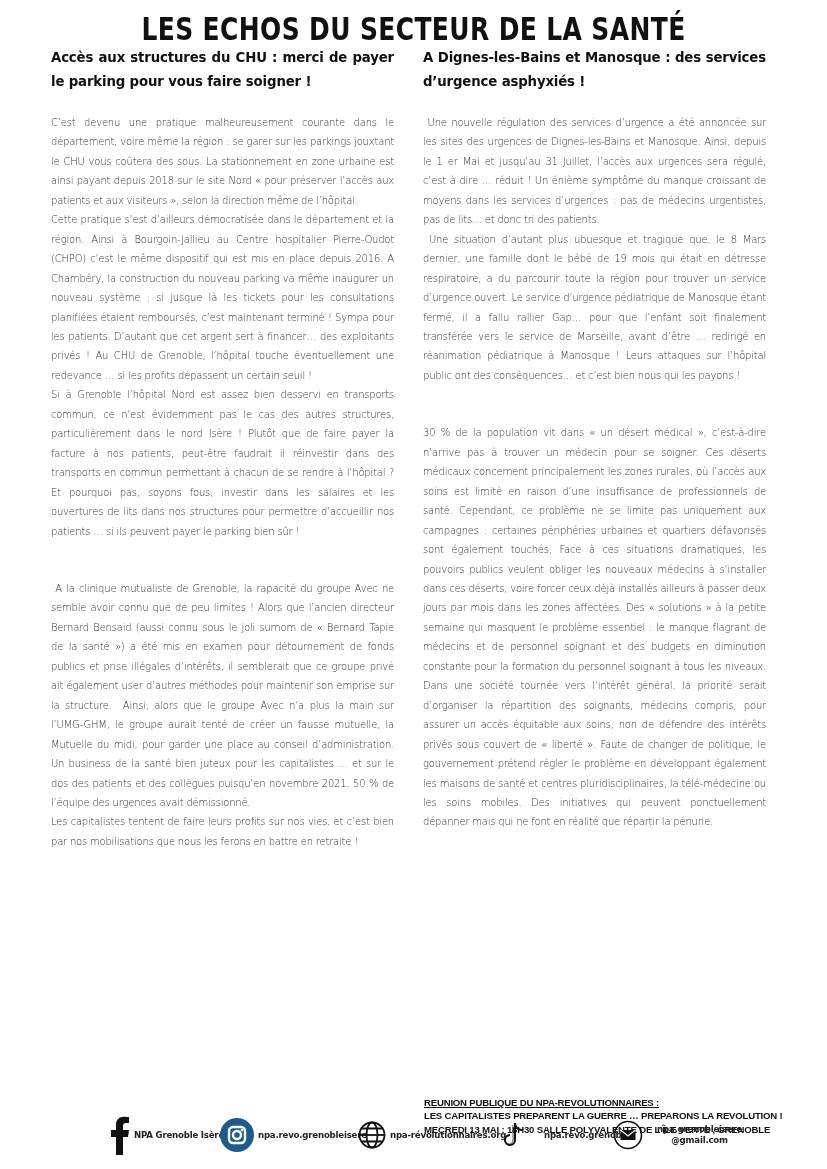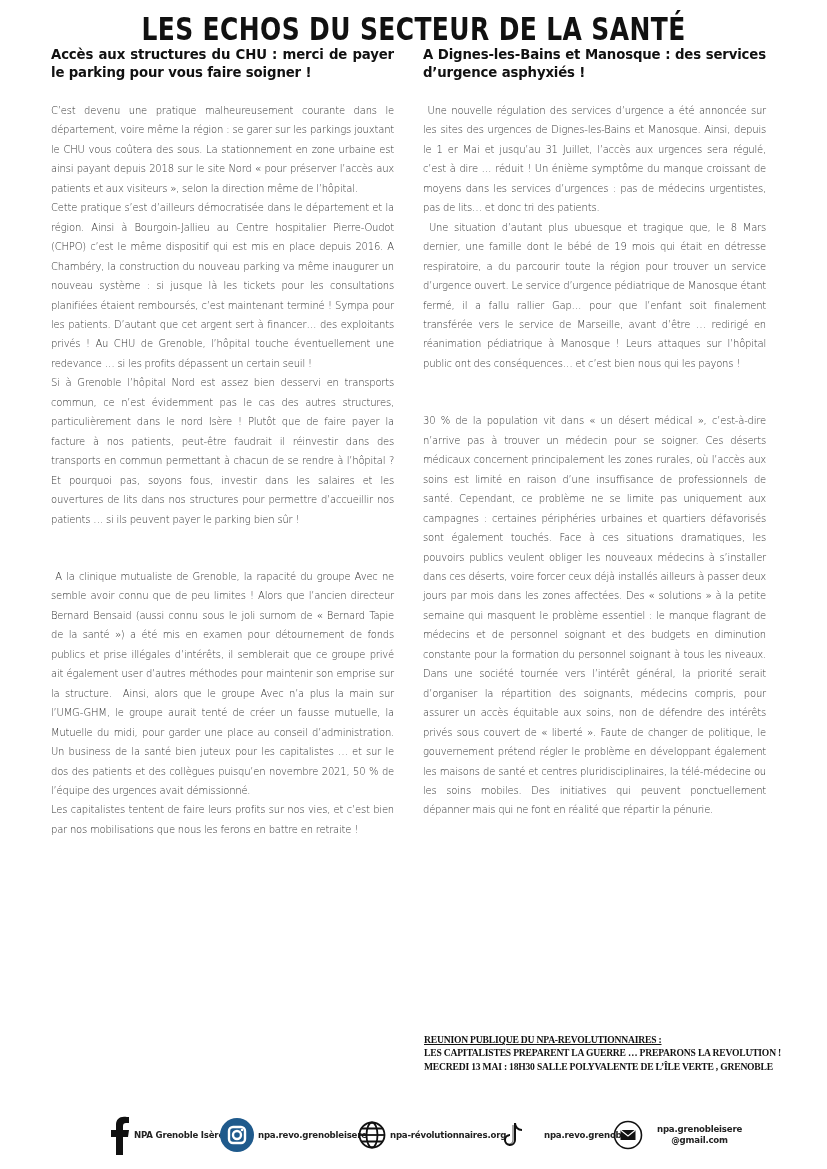--- a/index.html
+++ b/index.html
@@ -13,32 +13,32 @@
     transform: scaleX(0.78); transform-origin: center top; line-height: 36px;
     white-space: nowrap;
   }
 
   .col { position: absolute; top: 46px; width: 343px; }
   .col.left { left: 51px; }
   .col.right { left: 423px; }
 
   .h {
     font-family: "DejaVu Sans", "Liberation Sans", sans-serif;
-    font-weight: bold; font-size: 13.3px; line-height: 18px; color: #111;
+    font-weight: bold; font-size: 13.3px; line-height: 24px; color: #111;
     text-align: justify; letter-spacing: -0.15px;
   }
   .p {
     font-family: "DejaVu Sans", "Liberation Sans", sans-serif;
     font-size: 10px; line-height: 19.45px; color: #333;
     text-align: justify; font-weight: 300; letter-spacing: -0.2px;
   }
   .gap { height: 19px; }
 
-  .meeting { position: absolute; left: 424px; top: 1033px; width: 360px;
-    font-family: Liberation Serif, serif; font-weight: bold;
+  .meeting { position: absolute; left: 424px; top: 1096px; width: 360px;
+    font-family: Liberation Sans, sans-serif; font-weight: bold;
     font-size: 9.6px; line-height: 13.4px; color: #111; letter-spacing: -0.2px; }
   .meeting .u { text-decoration: underline; }
 
   .footer { position: absolute; top: 1112px; left: 110px; height: 50px; width: 620px; }
   .f-item { position: absolute; display: flex; align-items: center; }
   .f-label { font-family: "DejaVu Sans", sans-serif; font-weight: bold; font-size: 8.6px; color: #222; white-space: nowrap; letter-spacing: -0.2px; }
   .icon { display: inline-flex; align-items: center; justify-content: center; }
 </style>
 </head>
 <body>

